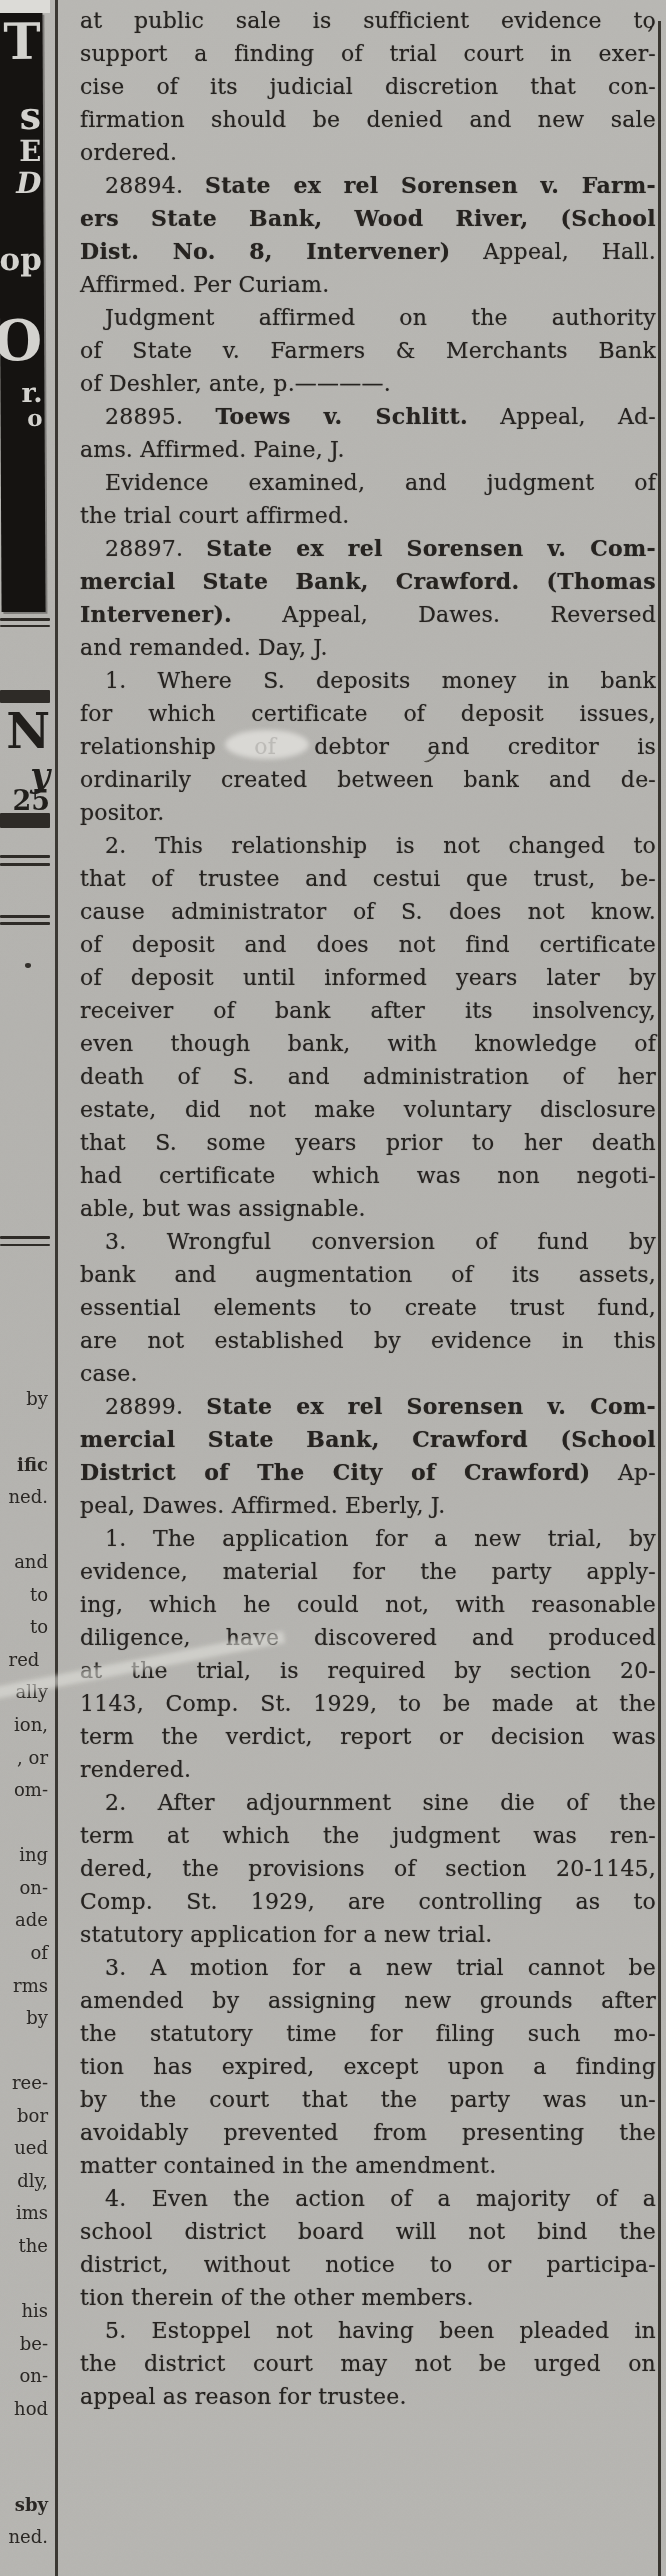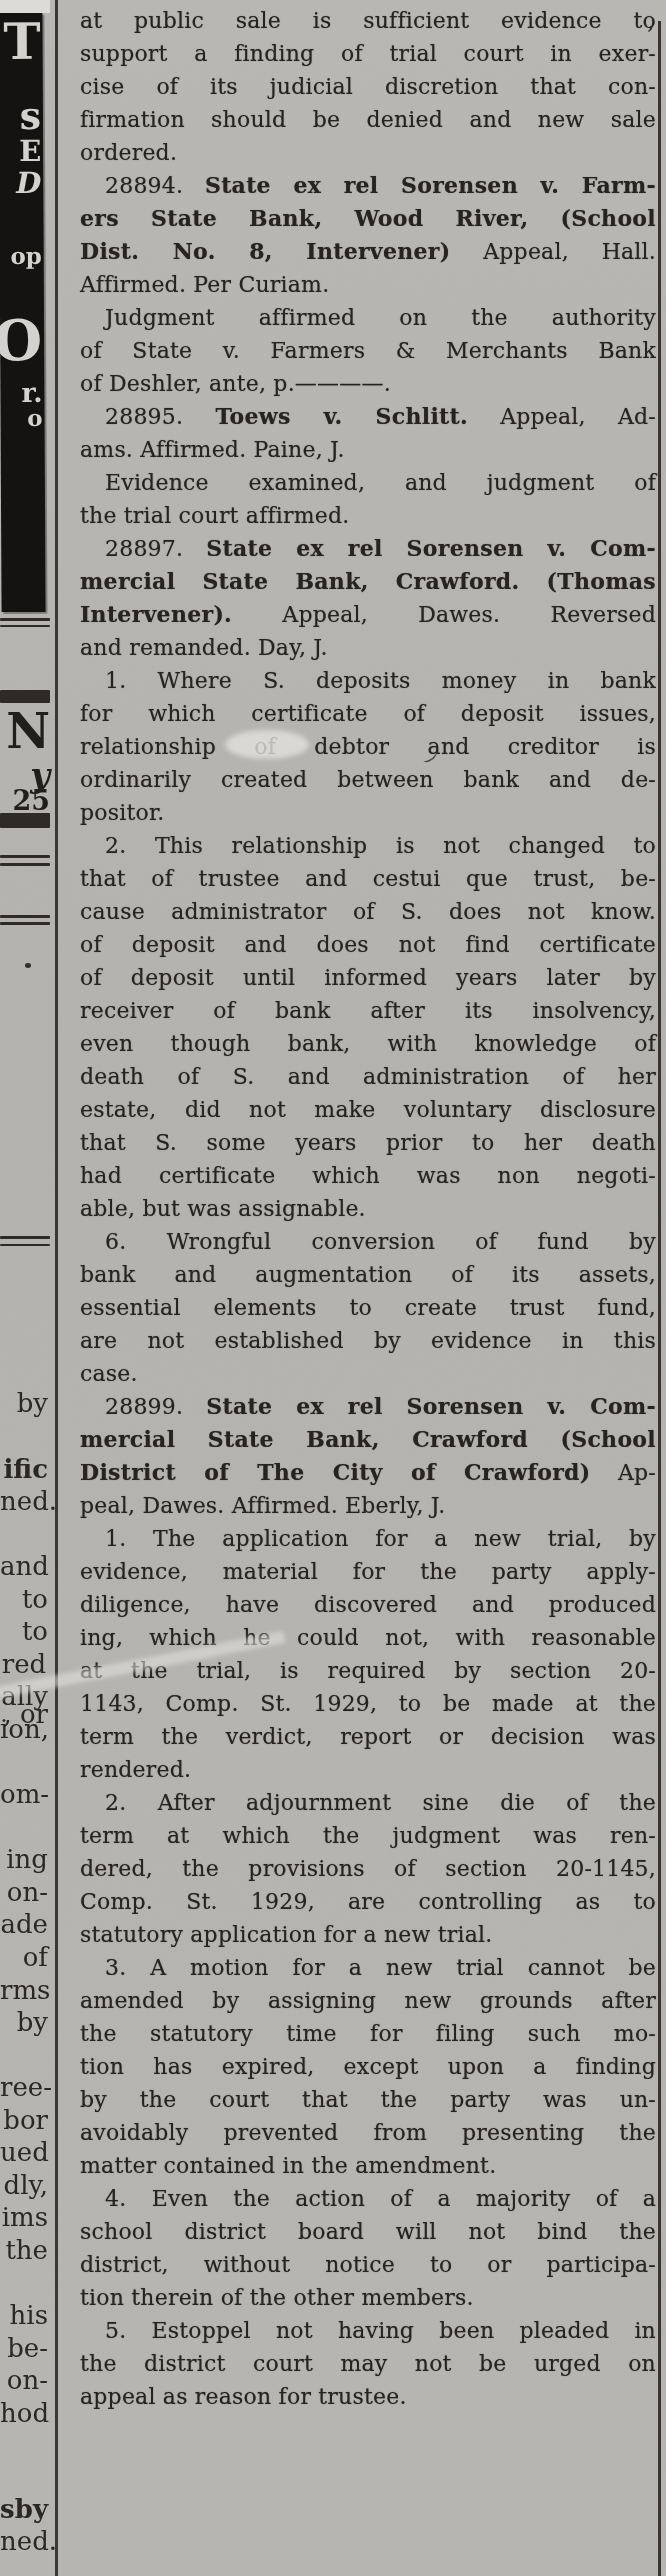--- a/index.html
+++ b/index.html
@@ -15,21 +15,21 @@
   .ad-block{
     position:absolute;left:0;top:13.4px;width:44px;height:599px;
     background:#151311;transform:rotate(-.3deg);
     box-shadow:1.9px 1.9px 0 rgba(20,18,16,.35);
   }
   .ad-glyph{position:absolute;right:1.9px;color:#d3d2ce;font-weight:bold;line-height:1;white-space:nowrap;}
   .ad-glyph.it{font-style:italic;}
   .dark-frag{position:absolute;right:3.8px;color:#211f1c;font-weight:bold;line-height:1;white-space:nowrap;}
   .rule-frag{position:absolute;left:0;width:50px;background:#2e2b27;border-radius:1px;}
   .ink-dot{position:absolute;width:5.7px;height:4.8px;border-radius:50%;background:#33302c;}
-  .margin-frag{position:absolute;left:0;width:48px;text-align:right;font-size:26px;line-height:1;color:#2a2724;white-space:nowrap;}
+  .margin-frag{position:absolute;left:0;width:48px;text-align:right;font-size:18px;line-height:1;color:#2a2724;white-space:nowrap;}
   .margin-frag.b{font-weight:bold;}
   .white-sliver{position:absolute;background:#dcdbd7;}
   
   .vrule-left{position:absolute;left:55px;top:0;width:2.9px;height:2576px;background:#3b3833;}
   .vrule-right{position:absolute;left:658px;top:21px;width:2.9px;height:2555px;background:#38352f;}
   .stray-mark{position:absolute;left:647px;top:5.7px;font-size:25px;color:#35322e;}
   
   .main-col{position:absolute;left:80px;top:3.8px;width:576px;font-size:22px;}
   .para{margin:0;}
   .para.gap{}
@@ -70,21 +70,21 @@
     <rect width="696" height="2690" filter="url(#g)"></rect>
   </svg>
 
   <div class="white-sliver" style="left:0;top:0;width:50px;height:13.4px;"></div>
   <div class="white-sliver" style="left:0;top:81px;width:6.7px;height:239px;opacity:.8;"></div>
   <div class="ad-block" id="ad-block">
       <span class="ad-glyph" style="top: 3.8px; font-size: 50px;">T</span>
       <span class="ad-glyph" style="top: 84px; font-size: 38px;">s</span>
       <span class="ad-glyph" style="top: 124px; font-size: 29px;">E</span>
       <span class="ad-glyph it" style="top: 156px; font-size: 29px;">D</span>
-      <span class="ad-glyph" style="top: 231px; font-size: 23px;">op</span>
+      <span class="ad-glyph" style="top: 231px; font-size: 31px;">op</span>
       <span class="ad-glyph" style="top: 299px; font-size: 56px;">O</span>
       <span class="ad-glyph" style="top: 366px; font-size: 27px;">r.</span>
       <span class="ad-glyph" style="top: 393px; font-size: 23px;">o</span>
     </div>
   <div id="dark-frags">
       <span class="dark-frag" style="position: absolute; left: 0px; width: 50px; text-align: right; top: 707px; font-size: 48px;">N</span>
       <span class="dark-frag it" style="position: absolute; left: 0px; width: 50px; text-align: right; top: 758px; font-size: 34px; font-style: italic;">y</span>
       <span class="dark-frag" style="position: absolute; left: 0px; width: 50px; text-align: right; top: 787px; font-size: 27px;">25</span>
     </div>
   <div id="rule-frags">
@@ -103,21 +103,21 @@
   <div id="margin-frags">
       <span class="margin-frag" style="top: 1390px;">by</span>
       <span class="margin-frag b" style="top: 1456px;">ific</span>
       <span class="margin-frag" style="top: 1488px;">ned.</span>
       <span class="margin-frag" style="top: 1553px;">and</span>
       <span class="margin-frag" style="top: 1586px;">to</span>
       <span class="margin-frag" style="top: 1618px;">to</span>
       <span class="margin-frag" style="top: 1651px; text-align: center;">red</span>
       <span class="margin-frag" style="top: 1683px;">ally</span>
       <span class="margin-frag" style="top: 1716px;">ion,</span>
-      <span class="margin-frag" style="top: 1701px;">, or</span>
+      <span class="margin-frag" style="top: 1749px;">, or</span>
       <span class="margin-frag" style="top: 1781px;">om-</span>
       <span class="margin-frag" style="top: 1846px;">ing</span>
       <span class="margin-frag" style="top: 1879px;">on-</span>
       <span class="margin-frag" style="top: 1911px;">ade</span>
       <span class="margin-frag" style="top: 1944px;">of</span>
       <span class="margin-frag" style="top: 1977px;">rms</span>
       <span class="margin-frag" style="top: 2009px;">by</span>
       <span class="margin-frag" style="top: 2074px;">ree-</span>
       <span class="margin-frag" style="top: 2107px;">bor</span>
       <span class="margin-frag" style="top: 2139px;">ued</span>
@@ -184,37 +184,37 @@
         <div class="line"><span class="seg">of deposit until informed years later by</span></div>
         <div class="line"><span class="seg">receiver of bank after its insolvency,</span></div>
         <div class="line"><span class="seg">even though bank, with knowledge of</span></div>
         <div class="line"><span class="seg">death of S. and administration of her</span></div>
         <div class="line"><span class="seg">estate, did not make voluntary disclosure</span></div>
         <div class="line"><span class="seg">that S. some years prior to her death</span></div>
         <div class="line"><span class="seg">had certificate which was non negoti-</span></div>
         <div class="line last"><span class="seg">able, but was assignable.</span></div>
       </div>
       <div class="para">
-        <div class="line indent"><span class="seg">6. Wrongful conversion of fund by</span></div>
+        <div class="line indent"><span class="seg">3. Wrongful conversion of fund by</span></div>
         <div class="line"><span class="seg">bank and augmentation of its assets,</span></div>
         <div class="line"><span class="seg">essential elements to create trust fund,</span></div>
         <div class="line"><span class="seg">are not established by evidence in this</span></div>
         <div class="line last"><span class="seg">case.</span></div>
       </div>
       <div class="para gap">
         <div class="line indent"><span class="seg">28899. </span><span class="seg b">State ex rel Sorensen v. Com-</span></div>
         <div class="line"><span class="seg b">mercial State Bank, Crawford (School</span></div>
         <div class="line"><span class="seg b">District of The City of Crawford)</span><span class="seg"> Ap-</span></div>
         <div class="line last"><span class="seg">peal, Dawes. Affirmed. Eberly, J.</span></div>
       </div>
       <div class="para">
         <div class="line indent"><span class="seg">1. The application for a new trial, by</span></div>
         <div class="line"><span class="seg">evidence, material for the party apply-</span></div>
+        <div class="line"><span class="seg">ing, which he could not, with reasonable</span></div>
         <div class="line"><span class="seg">diligence, have discovered and produced</span></div>
-        <div class="line"><span class="seg">ing, which he could not, with reasonable</span></div>
         <div class="line"><span class="seg">at the trial, is required by section 20-</span></div>
         <div class="line"><span class="seg">1143, Comp. St. 1929, to be made at the</span></div>
         <div class="line"><span class="seg">term the verdict, report or decision was</span></div>
         <div class="line last"><span class="seg">rendered.</span></div>
       </div>
       <div class="para">
         <div class="line indent"><span class="seg">2. After adjournment sine die of the</span></div>
         <div class="line"><span class="seg">term at which the judgment was ren-</span></div>
         <div class="line"><span class="seg">dered, the provisions of section 20-1145,</span></div>
         <div class="line"><span class="seg">Comp. St. 1929, are controlling as to</span></div>

